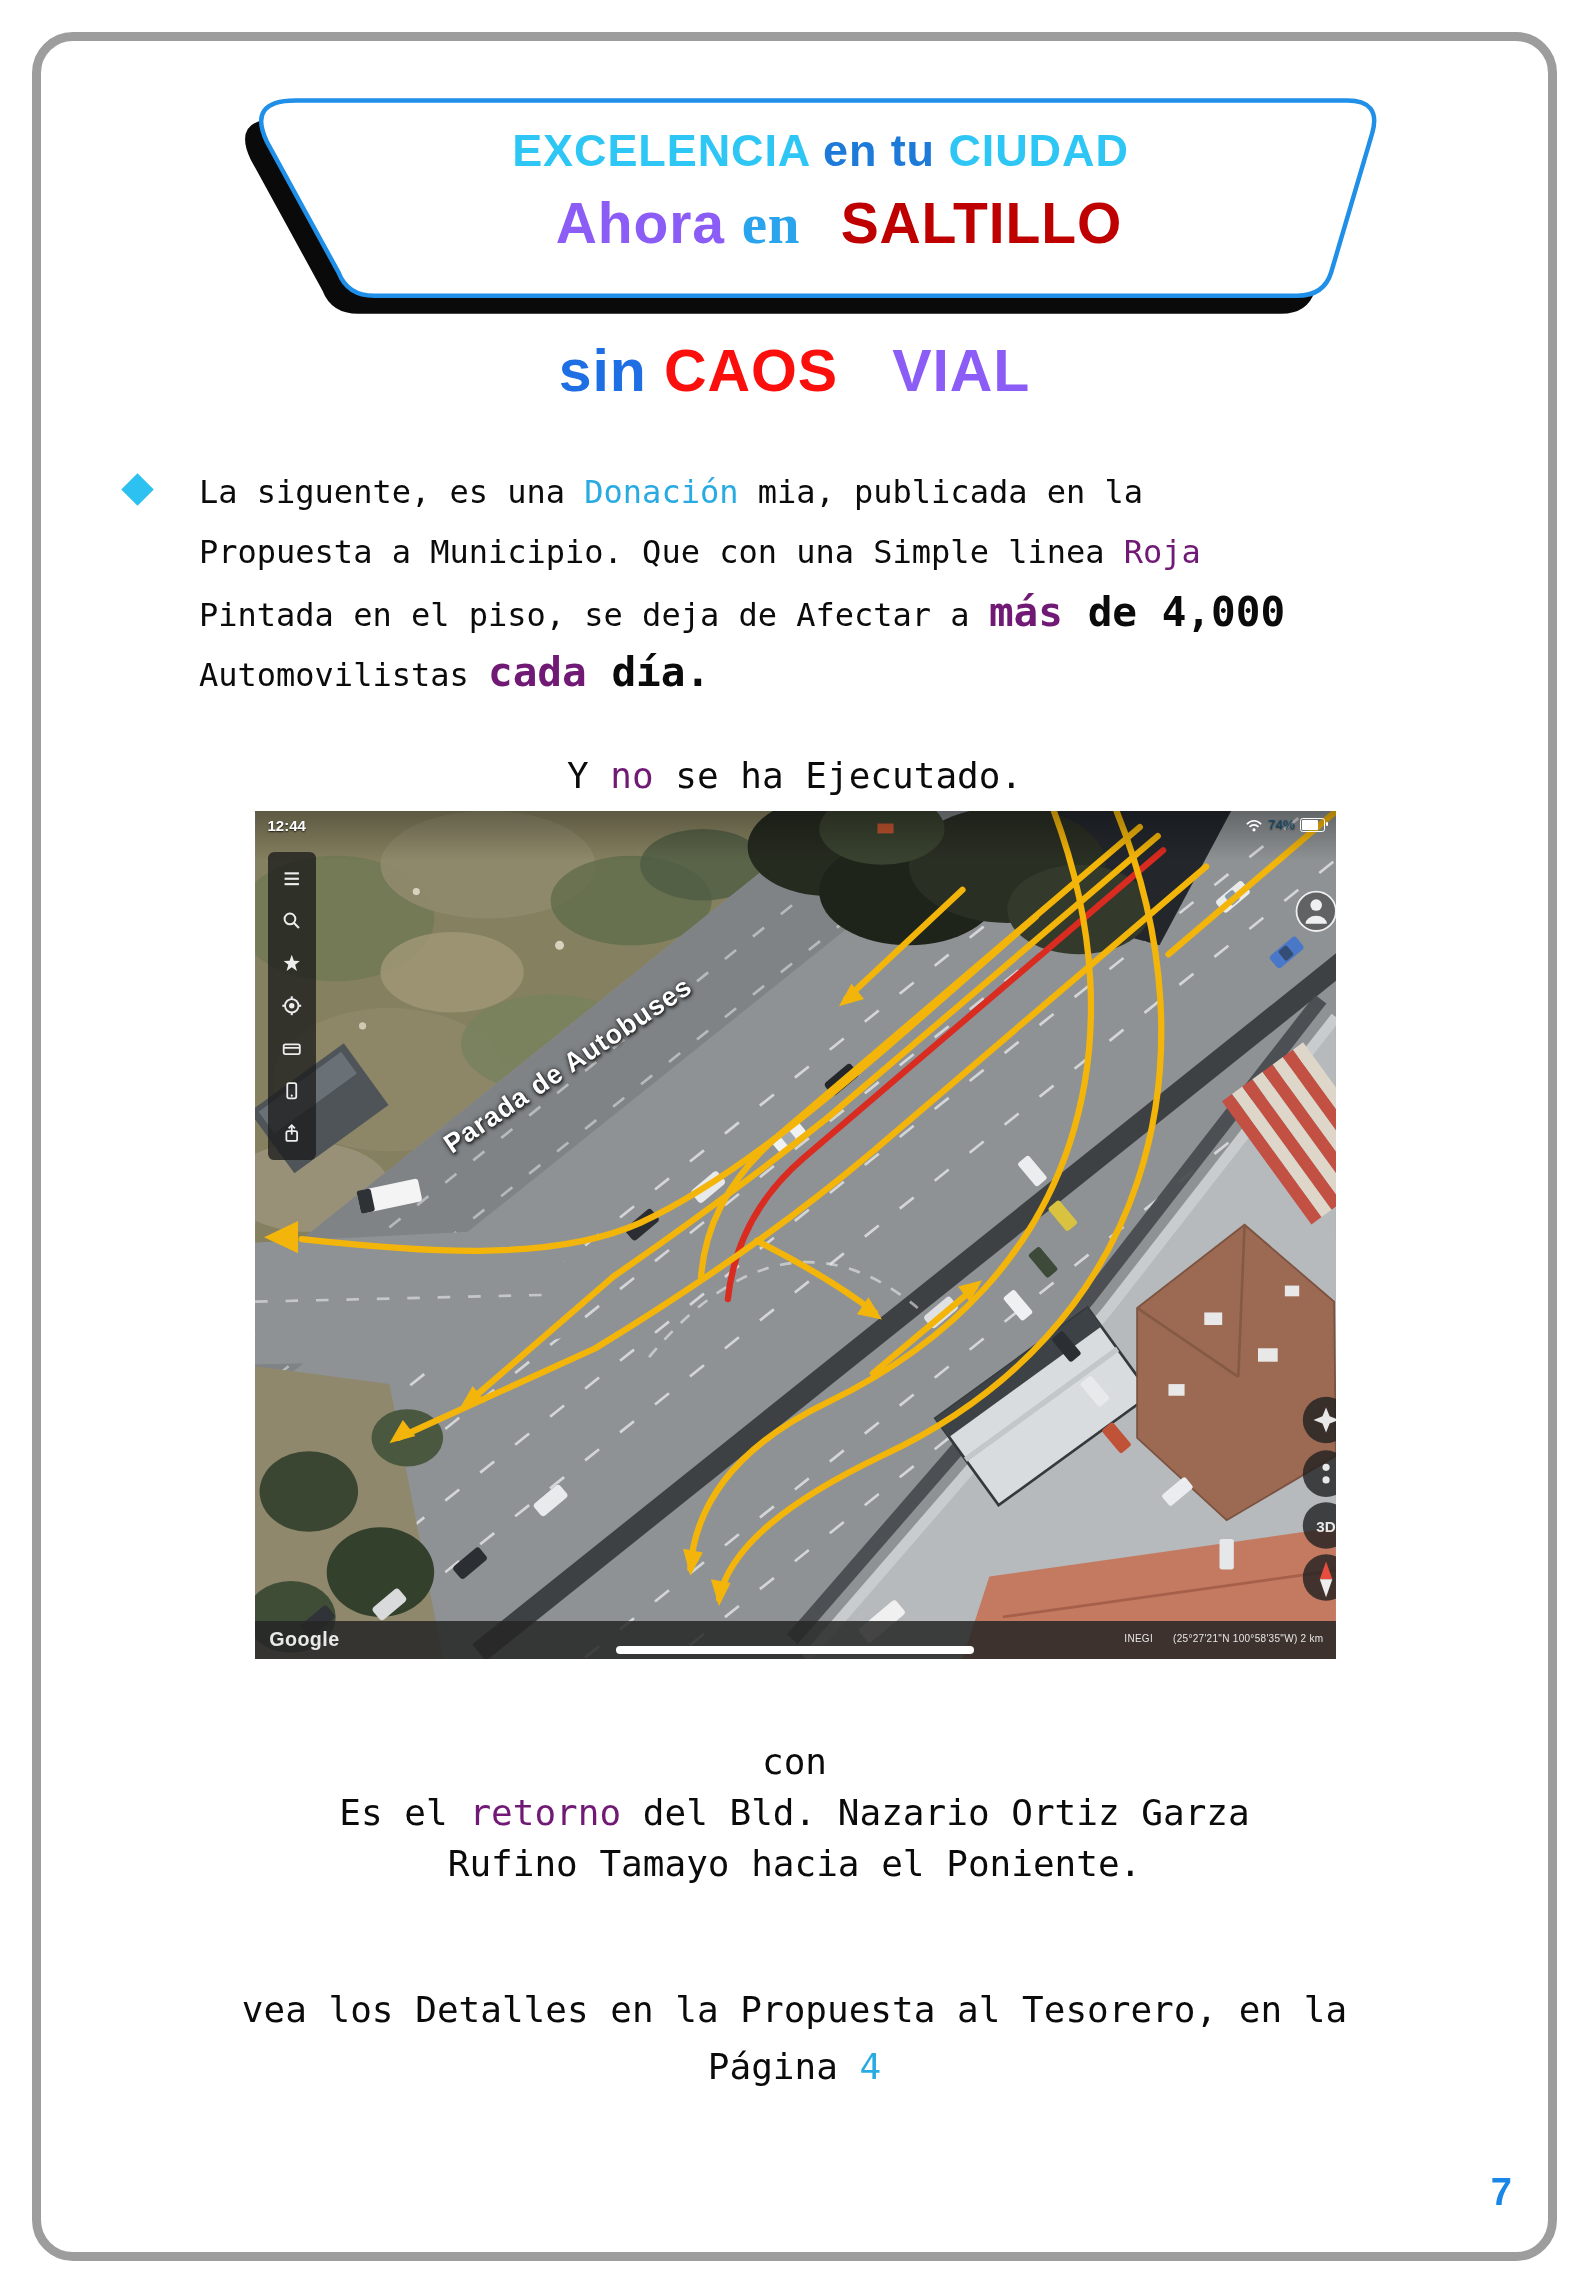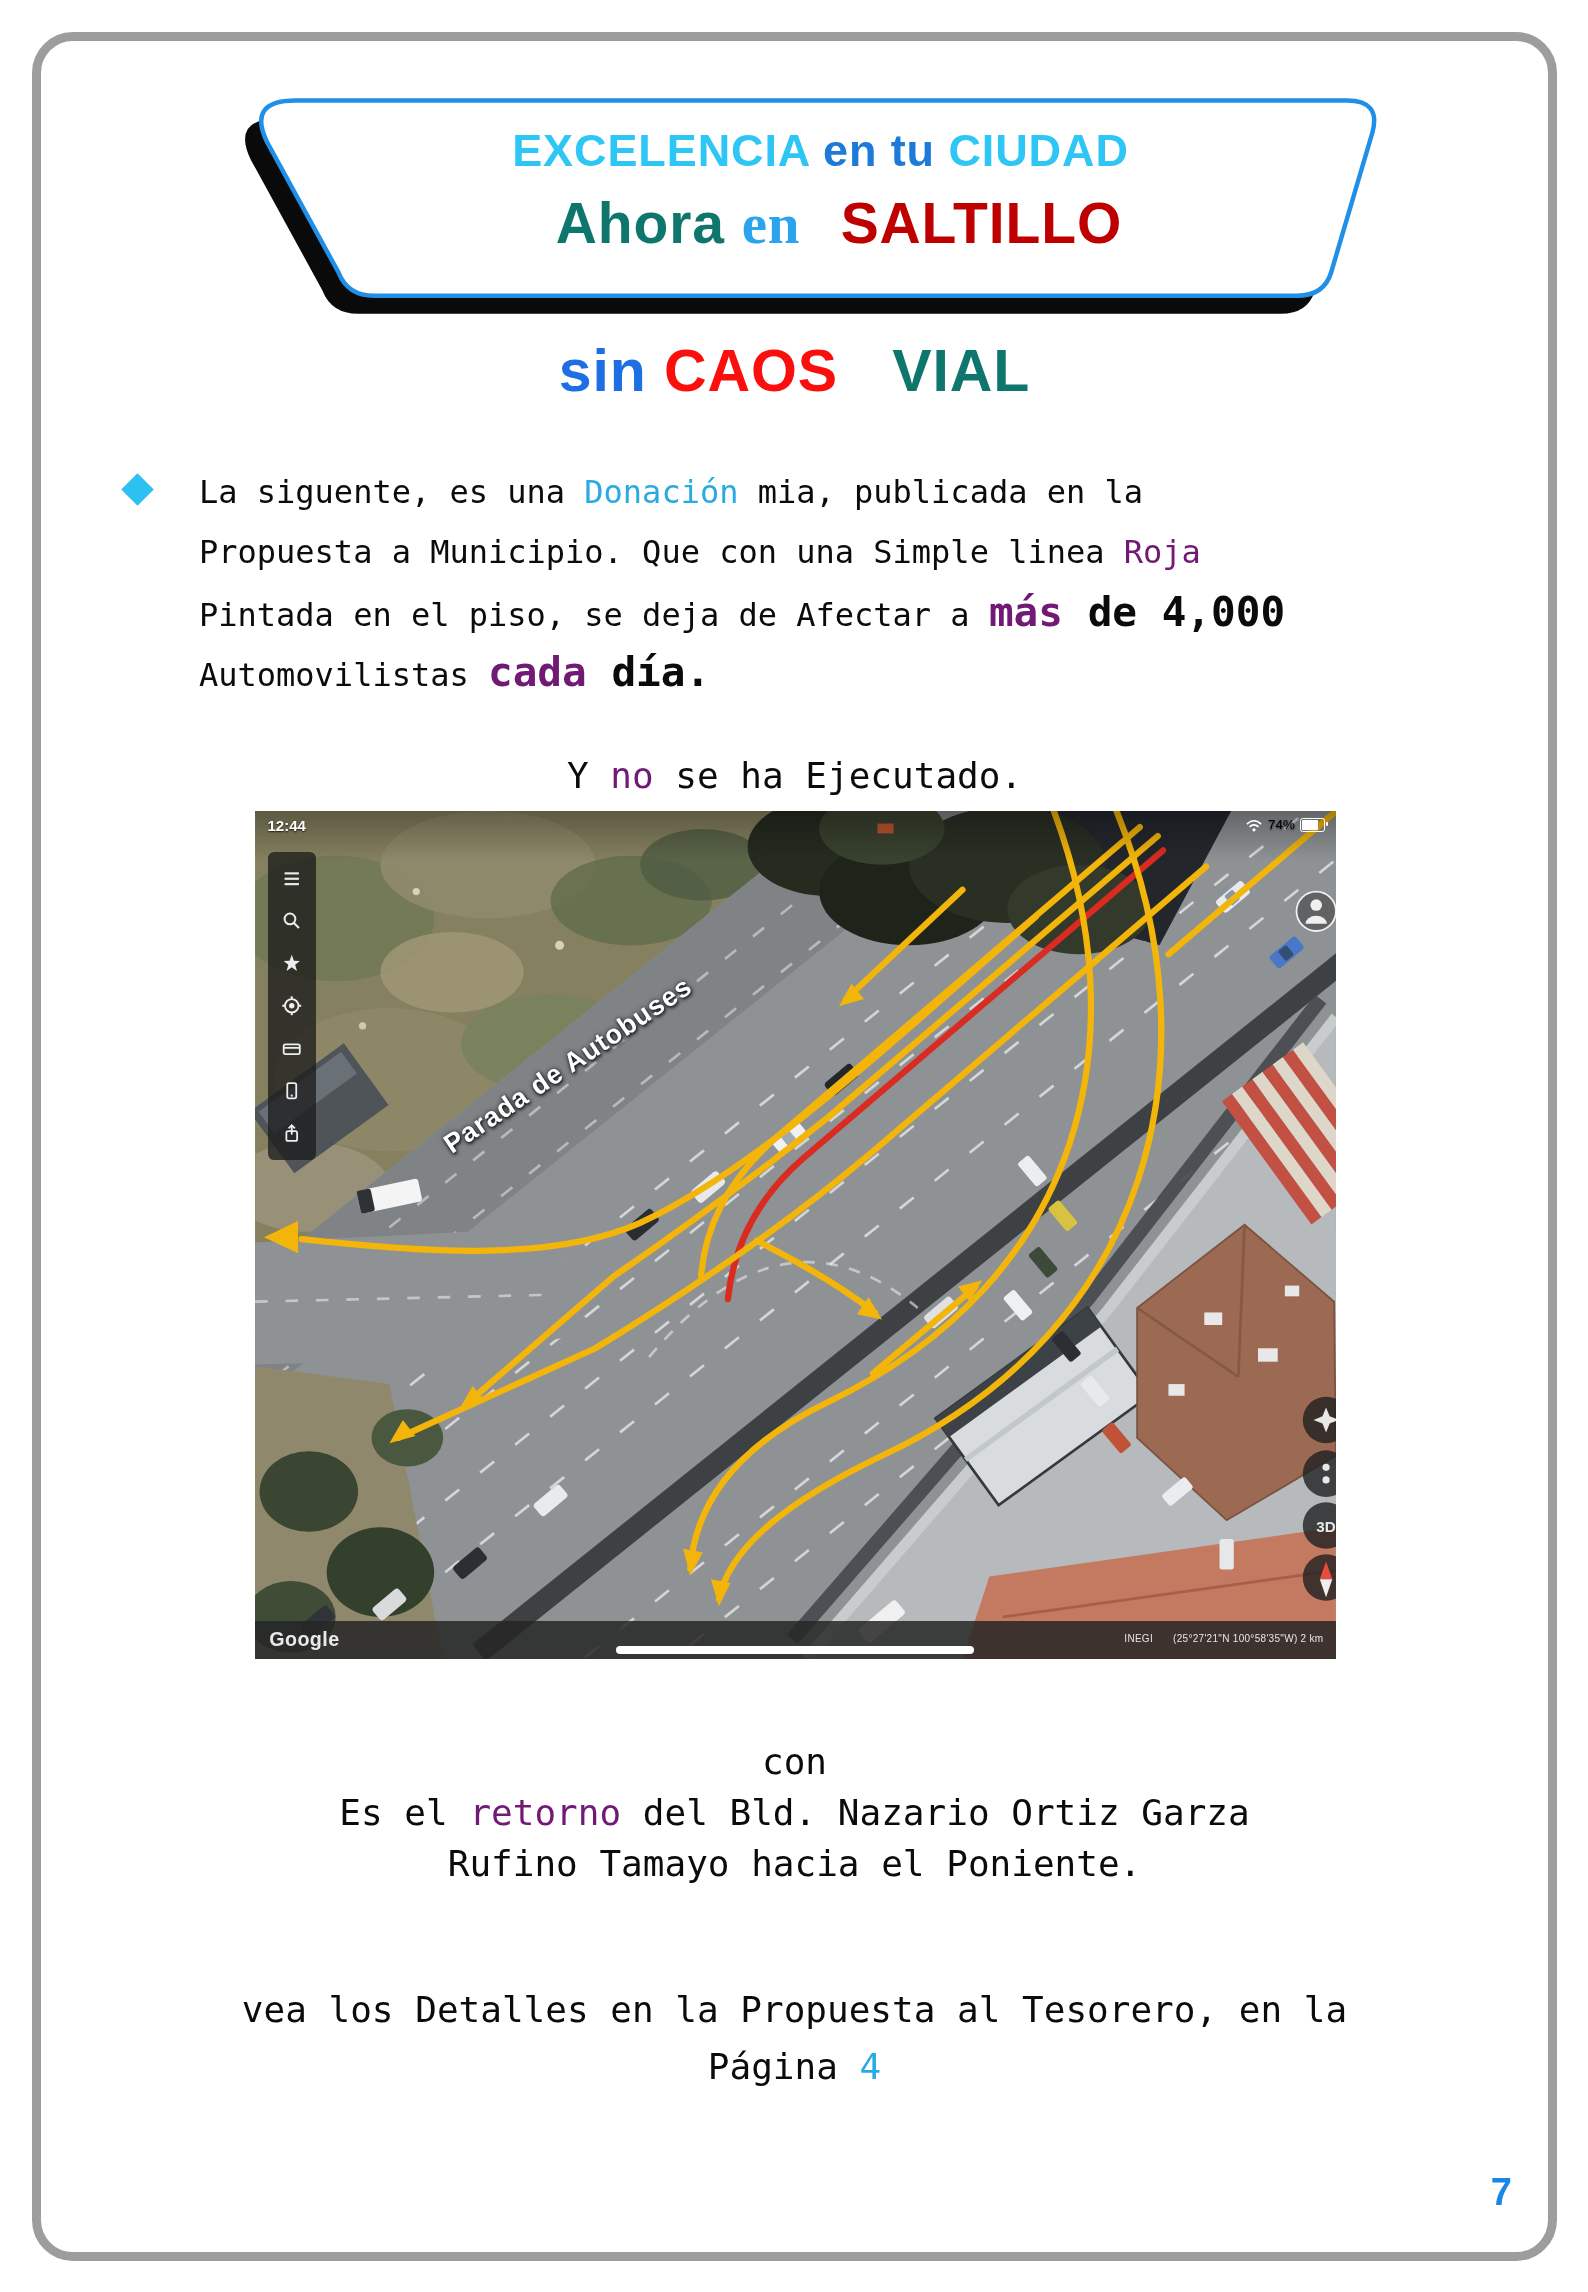--- a/index.html
+++ b/index.html
@@ -4,21 +4,21 @@
 <style>
   html,body{margin:0;padding:0;}
   body{width:1589px;height:2293px;position:relative;background:#ffffff;
        font-family:"Liberation Sans",sans-serif;overflow:hidden;}
   .abs{position:absolute;}
   .mono{font-family:"DejaVu Sans Mono",monospace;color:#0b0b0b;}
   .center{left:0;width:1589px;text-align:center;}
   .pre{white-space:pre;}
   
   .c-cyan{color:#29abe2;} .c-red{color:#701a75;} .c-blue{color:#1e6fe3;}
-  .c-darkred{color:#bf0000;margin-left:25px;} .c-black{color:#0f766e;margin-left:37px;}
+  .c-darkred{color:#bf0000;margin-left:25px;} .c-black{color:#8b5cf6;margin-left:37px;}
   .b-cyan{color:#2ec7f5;} .b-blue{color:#1d7ad8;} .b-lblue{color:#2aa4ec;font-family:Liberation Serif, serif;}
   
   #page-frame{left:32px;top:32px;right:32px;bottom:32px;
     border:9px solid #9d9d9d;border-radius:41px;}
   
   #banner{left:240px;top:95px;width:1161px;height:226px;}
   #banner svg{position:absolute;left:0;top:0;}
   .banner-line{position:absolute;left:0;width:1161px;text-align:center;
     font-weight:bold;letter-spacing:0.9px;}
   #banner-line1{top:30px;font-size:45px;}
@@ -33,21 +33,21 @@
     transform:rotate(45deg);}
   
   #ejecutado{top:754px;font-size:36px;line-height:43px;}
   
   #map{left:255px;top:811px;width:1081px;height:848px;overflow:hidden;background:#9aa0a2;}
   #map svg.scene{position:absolute;left:0;top:0;}
   #map-topshade{left:0;top:0;width:1081px;height:50px;
     background:linear-gradient(rgba(0,0,0,.30),rgba(0,0,0,0));}
   #map-status-time{left:12.5px;top:6.3px;color:#fff;font-size:15px;font-weight:bold;
     text-shadow:0 0.9px 1.8px rgba(0,0,0,.8);}
-  #map-status-right{right:10.7px;top:6.3px;display:flex;align-items:center;gap:5.4px;color:#000000;
+  #map-status-right{right:10.7px;top:6.3px;display:flex;align-items:center;gap:5.4px;color:#0c4a6e;
     text-shadow:0 0.9px 1.8px rgba(0,0,0,.8);font-size:13.4px;}
   .battery{width:23px;height:11.6px;border:1.3px solid #fff;border-radius:2.7px;position:relative;}
   .battery .fill{position:absolute;left:0.9px;top:0.9px;bottom:0.9px;width:70%;background:#fff;border-radius:0.9px;}
   .battery .tip{position:absolute;right:-3.6px;top:2.7px;width:2.2px;height:4.5px;background:#fff;border-radius:0.9px;}
   
   #map-toolbar{left:12.5px;top:41px;width:48px;height:308px;border-radius:6.3px;
     background:rgba(28,28,28,.78);display:flex;flex-direction:column;
     align-items:center;justify-content:space-around;padding:5.4px 0;box-sizing:border-box;}
   .tool-icon{width:21.5px;height:21.5px;}
   

